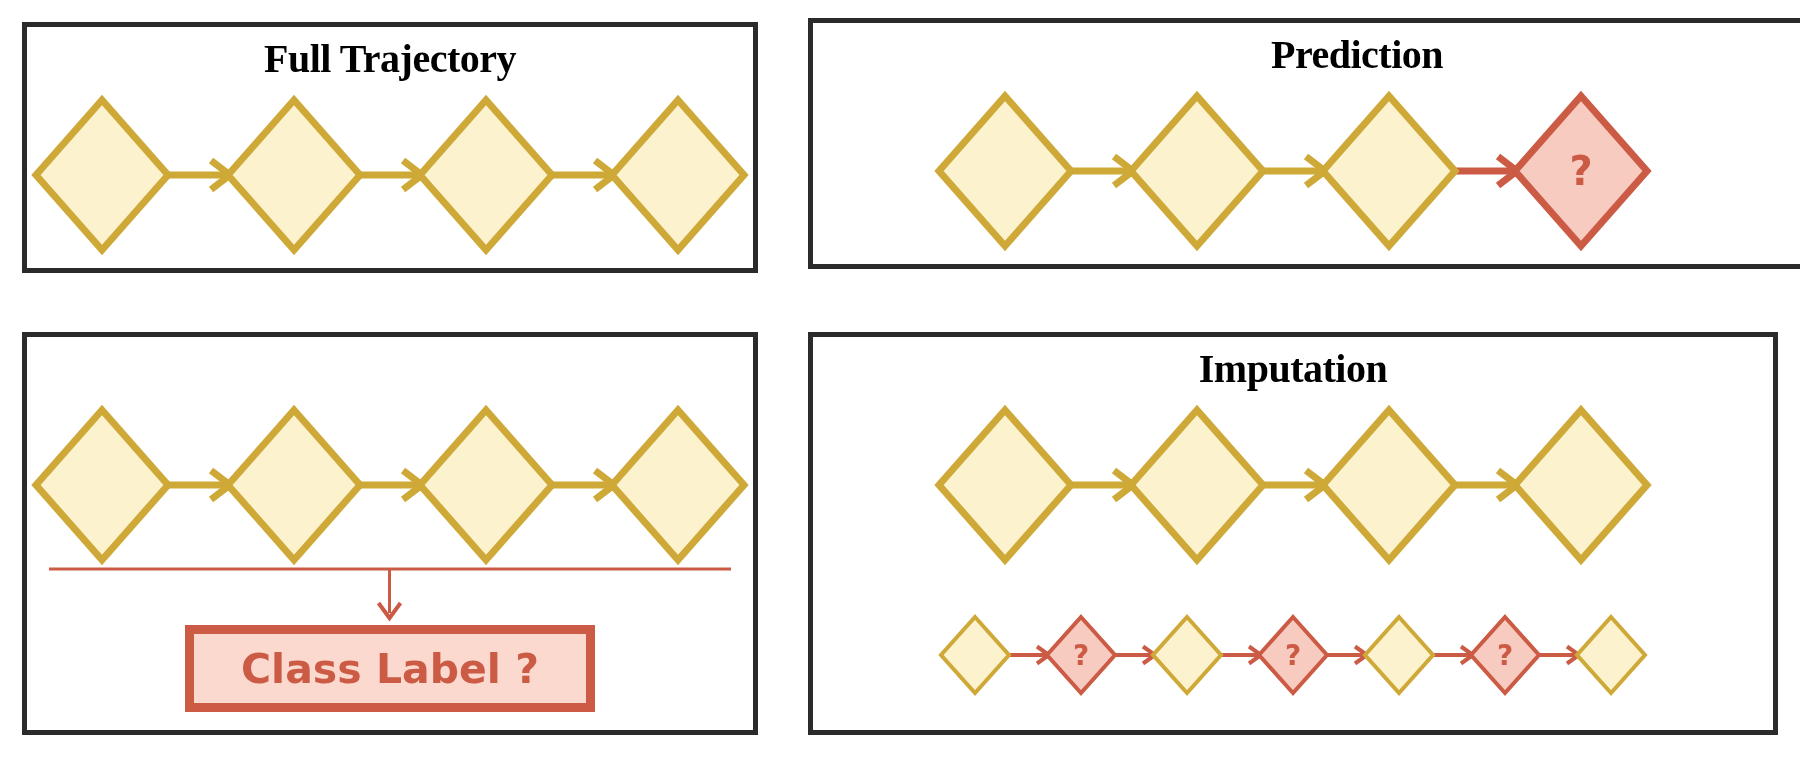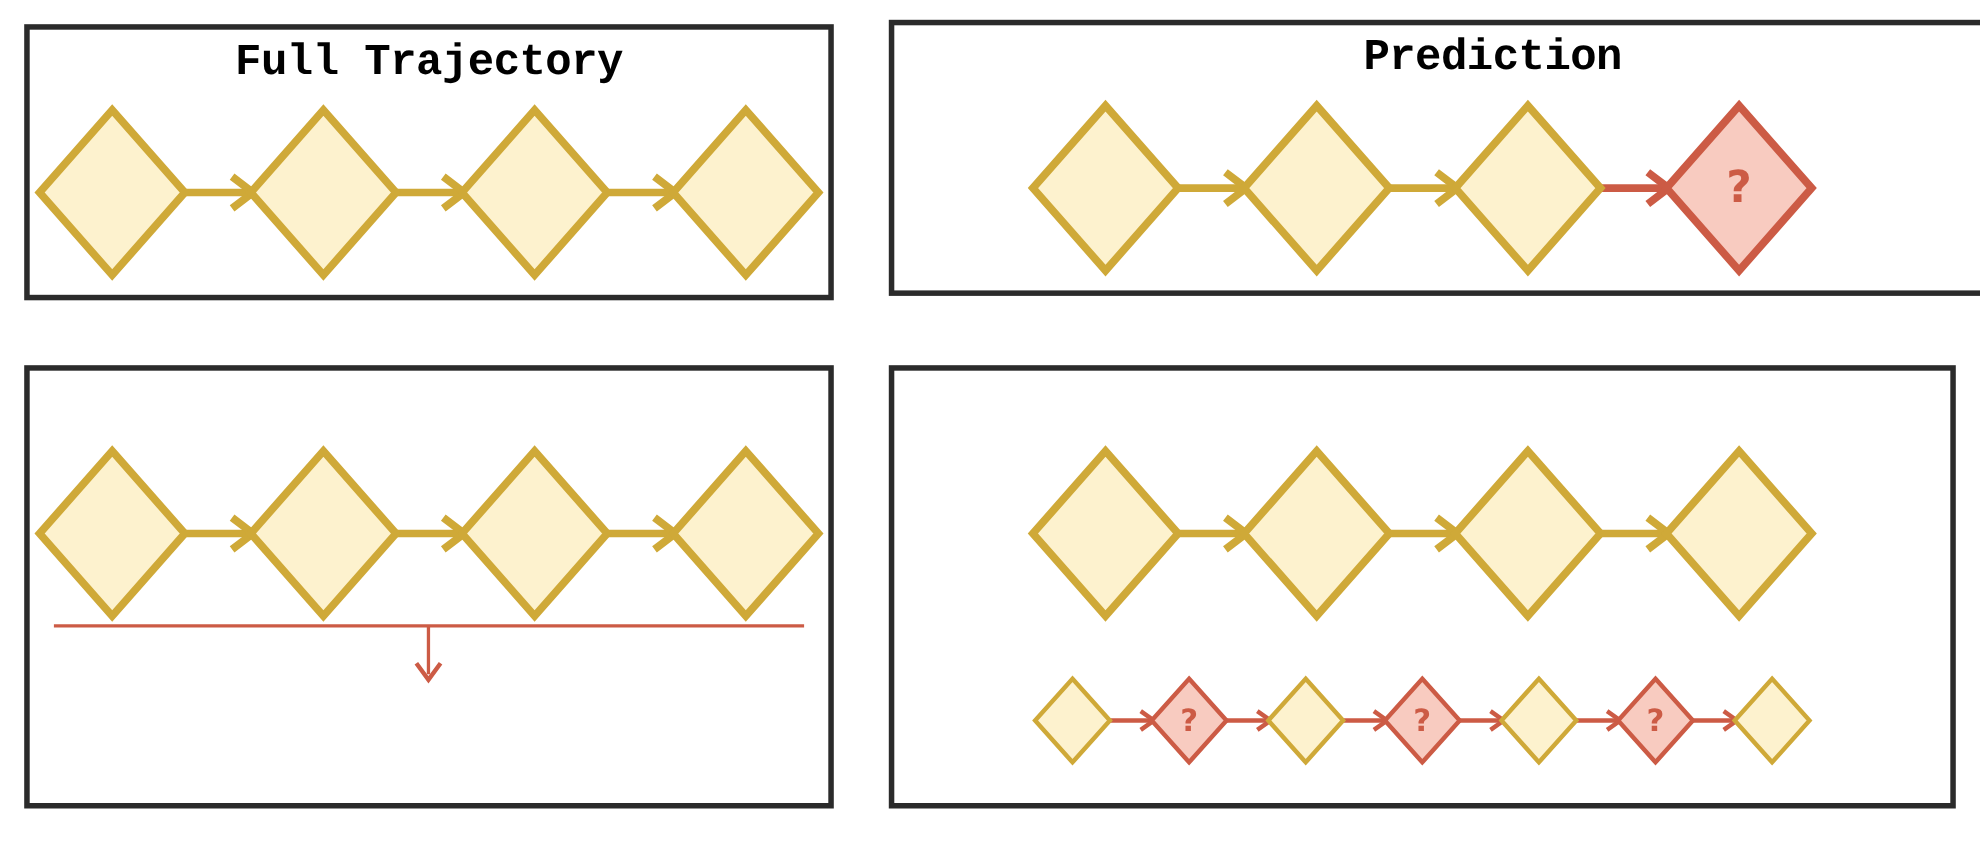--- a/index.html
+++ b/index.html
@@ -19,21 +19,21 @@
   #panel-0{left:22px;  top:22px;  width:736px; height:251px;}
   #panel-1{left:808px; top:18px;  width:1098px; height:251px;padding-left:44px;}
   #panel-2{left:22px;  top:332px; width:736px; height:403px;}
   #panel-3{left:808px; top:332px; width:970px; height:403px;}
 
   .panel-title{
     position:absolute;left:0;right:0;top:8px;
     text-align:center;
     font-size:40px;font-weight:bold;color:#000000;
     letter-spacing:-0.5px;
-    font-family:Liberation Mono, monospace;
+    font-family:Liberation Serif, serif;
     white-space:nowrap;
   }
   #panel-1 .panel-title,#panel-3 .panel-title{ text-align:center; }
 
   .seq{position:absolute;}
   .seq svg{display:block;overflow:visible;}
 
   .classlabel-box{
     position:absolute;
     background:#FBD9CF;
@@ -146,23 +146,27 @@
           </g>
         </svg>
       </div>
     <div class="seq" id="bracket-2" style="left:0px;top:222px;width:726px;height:70px;">
         <svg width="726" height="70" viewBox="0 0 726 70">
           <line x1="22" y1="10" x2="704" y2="10" stroke="#CC5B45" stroke-width="3"></line>
           <line x1="362.5" y1="10" x2="362.5" y2="54" stroke="#CC5B45" stroke-width="3"></line>
           <path d="M 351.5 44 L 362.5 59 L 373.5 44" fill="none" stroke="#CC5B45" stroke-width="4" stroke-linecap="butt" stroke-linejoin="miter"></path>
         </svg>
       </div>
+    <div class="classlabel-box" id="classlabel-2" style="left:158px;top:288px;width:410px;height:87px;">
+      <span class="classlabel-text">Class Label ?</span>
+    </div>
   </div>
 
   <div class="panel" id="panel-3">
+    <div class="panel-title">Imputation</div>
     <div class="seq" id="seq-3a" style="left:0px;top:58px;width:960px;height:180px;">
         <svg width="960" height="180" viewBox="0 0 960 180">
           <g>
             <line x1="258" y1="90" x2="320" y2="90" stroke="#CFA938" stroke-width="7" stroke-linecap="butt"></line>
             <path d="M 301 75.55 L 320 90 L 301 104.45" fill="none" stroke="#CFA938" stroke-width="7" stroke-linecap="butt" stroke-linejoin="miter"></path>
           </g>
           <g>
             <line x1="450" y1="90" x2="512" y2="90" stroke="#CFA938" stroke-width="7" stroke-linecap="butt"></line>
             <path d="M 493 75.55 L 512 90 L 493 104.45" fill="none" stroke="#CFA938" stroke-width="7" stroke-linecap="butt" stroke-linejoin="miter"></path>
           </g>

